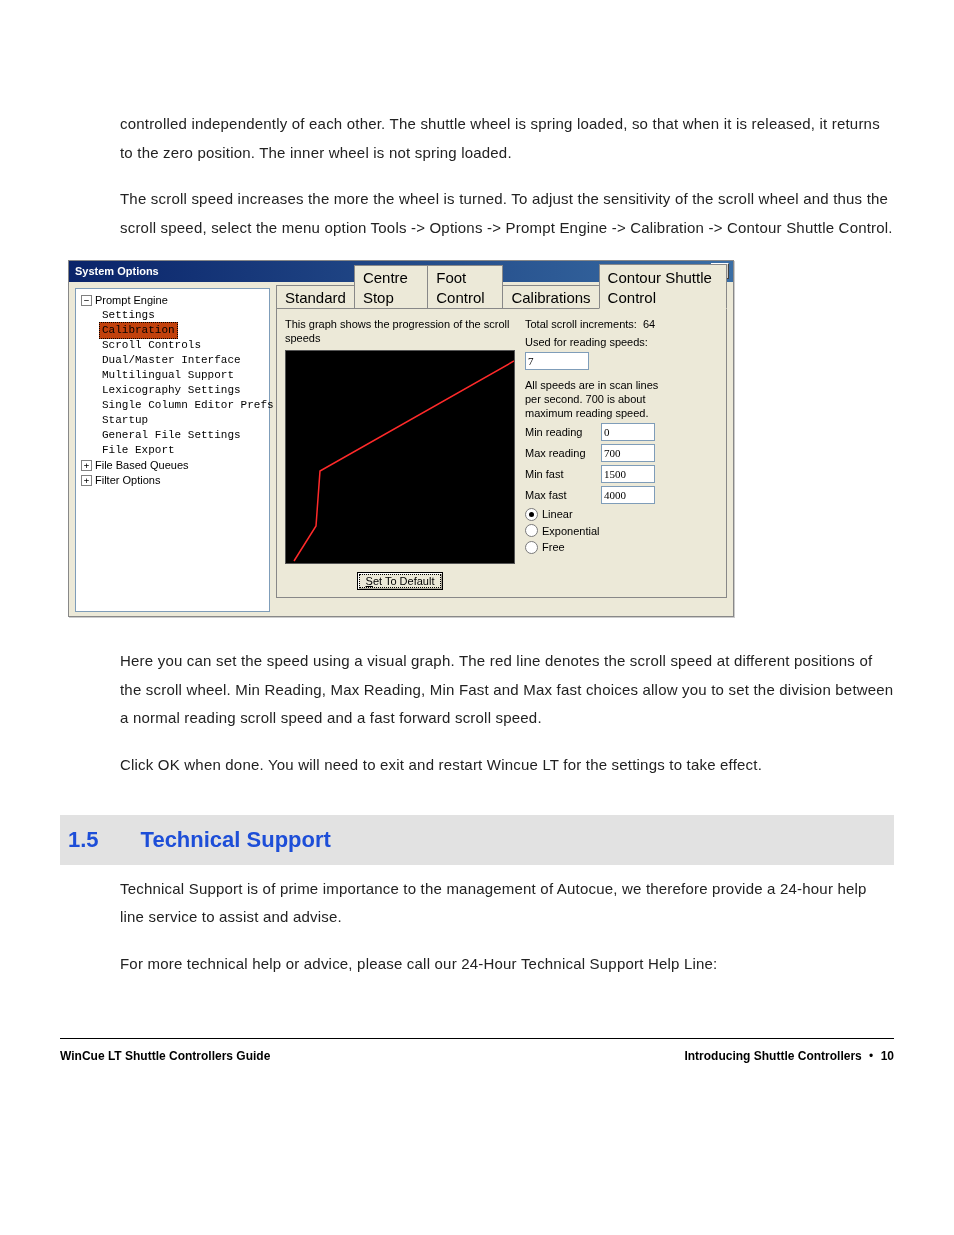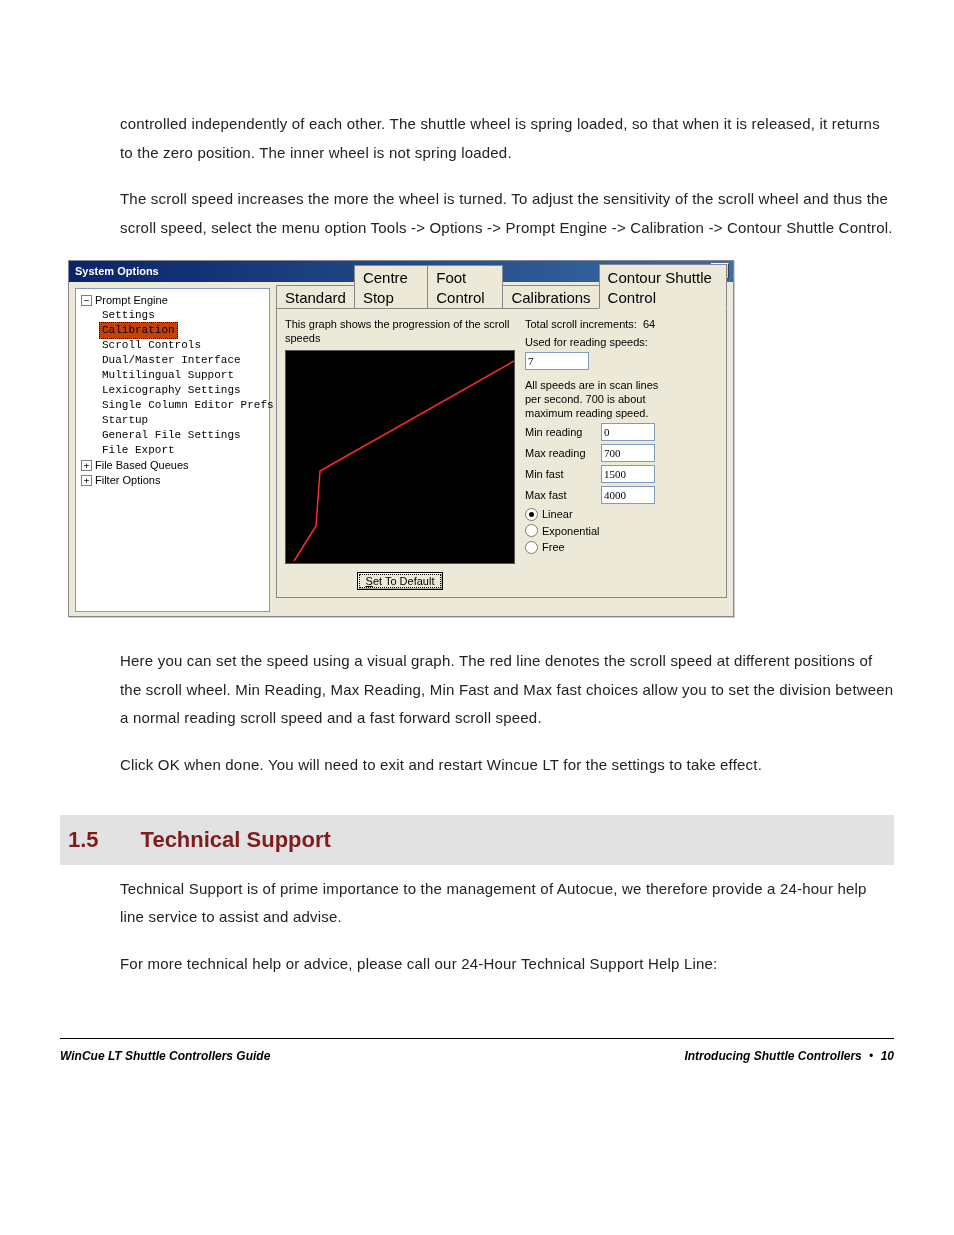--- a/index.html
+++ b/index.html
@@ -210,34 +210,33 @@
   
   .section-heading {
     background: #e2e2e2;
     font-family: Verdana, Arial, sans-serif;
     font-weight: bold;
     font-size: 22px;
     padding: 4px 8px;
     margin: 36px 0 10px 0;
     display: flex;
     gap: 42px;
-    color: #7f1d1d;
+    color: #1d4ed8;
   }
   
   .doc-footer {
     display: flex;
     justify-content: space-between;
     font-size: 12px;
     font-family: Verdana, Arial, sans-serif;
     font-weight: bold;
     border-top: 1px solid #000;
     padding-top: 6px;
     margin-top: 60px;
     color: #000;
-    font-style: italic;
   }
   .dot { font-weight: normal; margin: 0 4px; }
 </style>
 </head>
 <body>
 
 <div class="page-top"></div>
 
 <p class="body-text">controlled independently of each other. The shuttle wheel is spring loaded, so that when it is released, it returns to the zero position. The inner wheel is not spring loaded.</p>
 <p class="body-text">The scroll speed increases the more the wheel is turned. To adjust the sensitivity of the scroll wheel and thus the scroll speed, select the menu option Tools -&gt; Options -&gt; Prompt Engine -&gt; Calibration -&gt; Contour Shuttle Control.</p>

